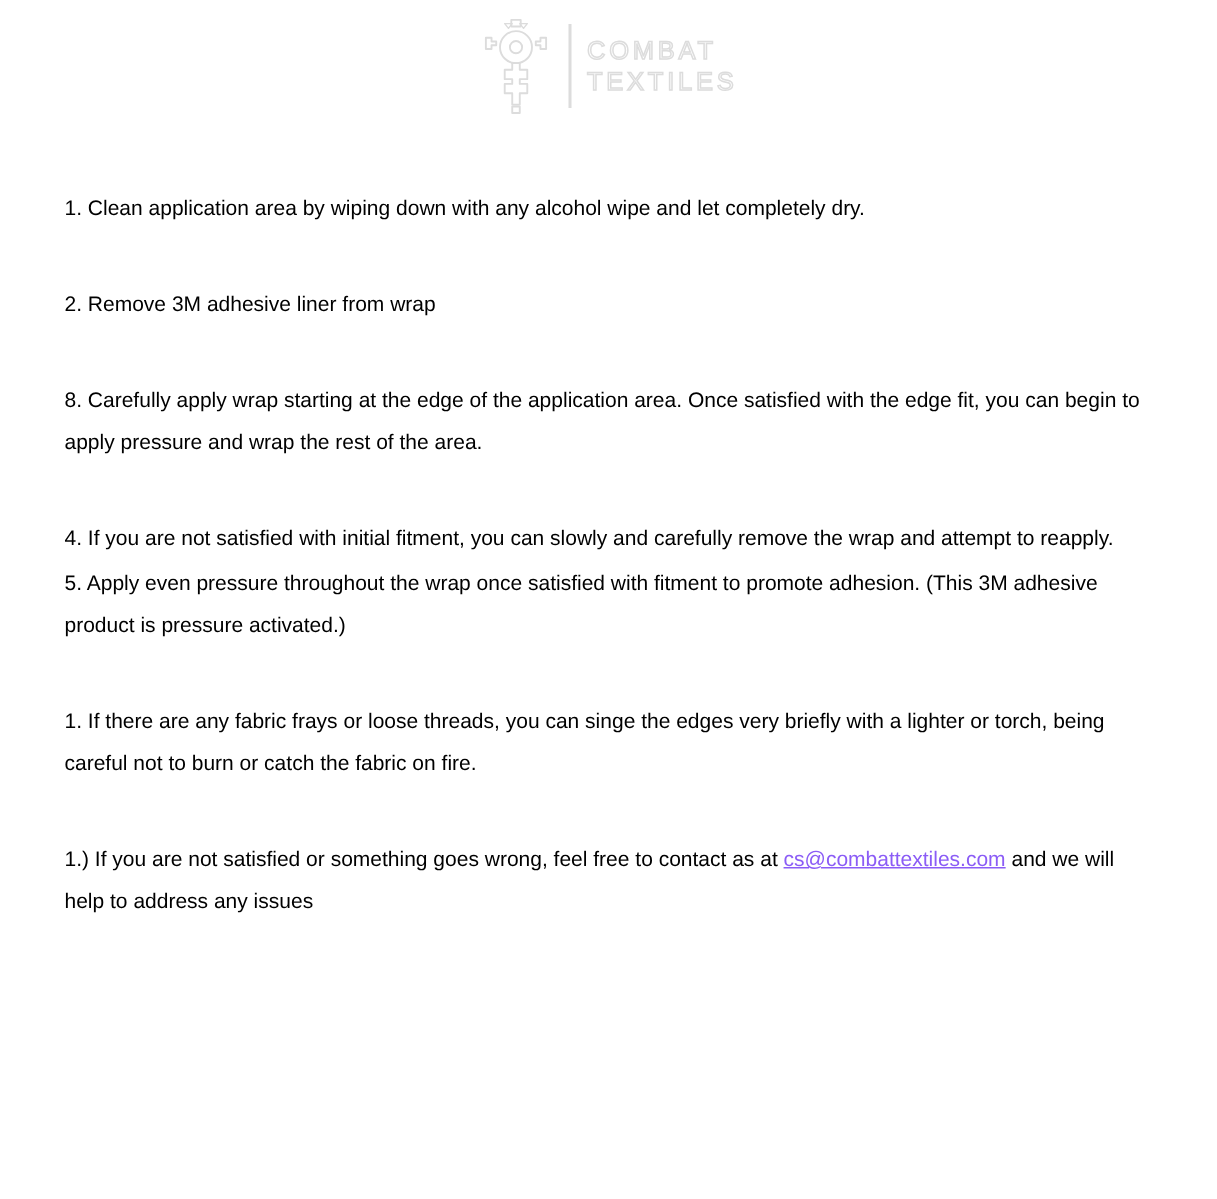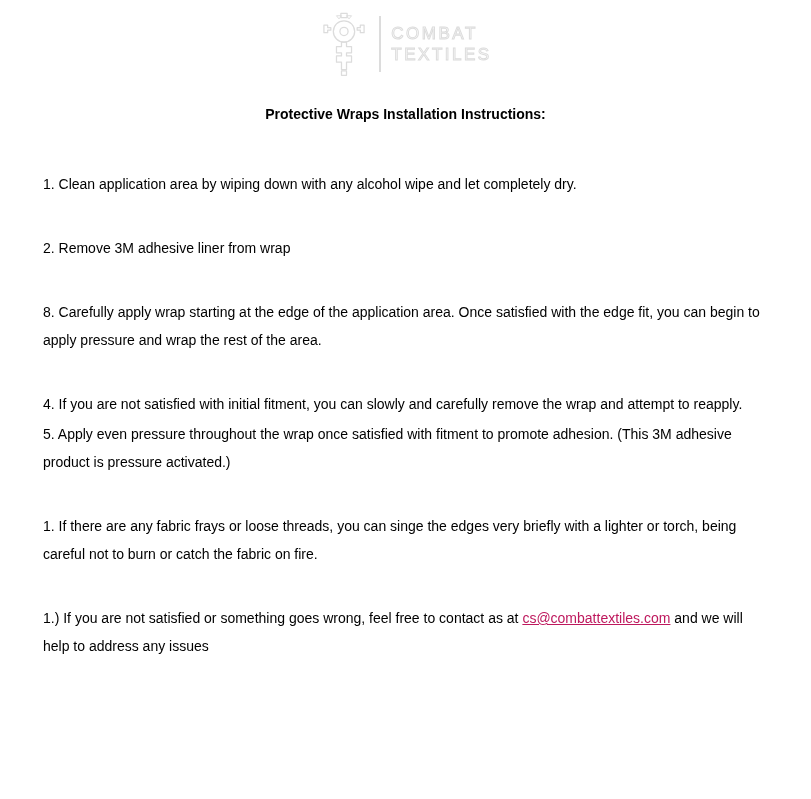--- a/index.html
+++ b/index.html
@@ -72,21 +72,21 @@
     color: #000000;
   }
   .content p.tight {
     margin-bottom: 2px;
   }
   .note {
     font-style: italic;
     font-weight: 600;
   }
   .email {
-    color: #be185d;
+    color: #8b5cf6;
     text-decoration: underline;
     cursor: pointer;
   }
 </style>
 </head>
 <body>
 
 <div class="page">
 
   <header class="logo-row">
@@ -105,21 +105,20 @@
 
       <path d="M31 94 h8 v7 h-8 z"></path>
     </svg>
     <div class="logo-divider"></div>
     <div class="wordmark">
       <span>COMBAT</span>
       <span>TEXTILES</span>
     </div>
   </header>
 
-  <h1 class="title">Protective Wraps Installation Instructions:</h1>
 
   <main class="content">
     <p class="step">1. Clean application area by wiping down with any alcohol wipe and let completely dry.</p>
     <p class="step">2. Remove 3M adhesive liner from wrap</p>
     <p class="step">8. Carefully apply wrap starting at the edge of the application area. Once satisfied with the edge fit, you can begin to apply pressure and wrap the rest of the area.</p>
     <p class="step tight">4. If you are not satisfied with initial fitment, you can slowly and carefully remove the wrap and attempt to reapply.</p>
     <p class="step">5. Apply even pressure throughout the wrap once satisfied with fitment to promote adhesion. (This 3M adhesive product is pressure activated.)</p>
     <p class="step">1. If there are any fabric frays or loose threads, you can singe the edges very briefly with a lighter or torch, being careful not to burn or catch the fabric on fire.</p>
     <p class="step contact"><span>1.) If you are not satisfied or something goes wrong, feel free to contact as at </span><a href="#" class="email">cs@combattextiles.com</a><span> and we will help to address any issues</span></p>
   </main>

